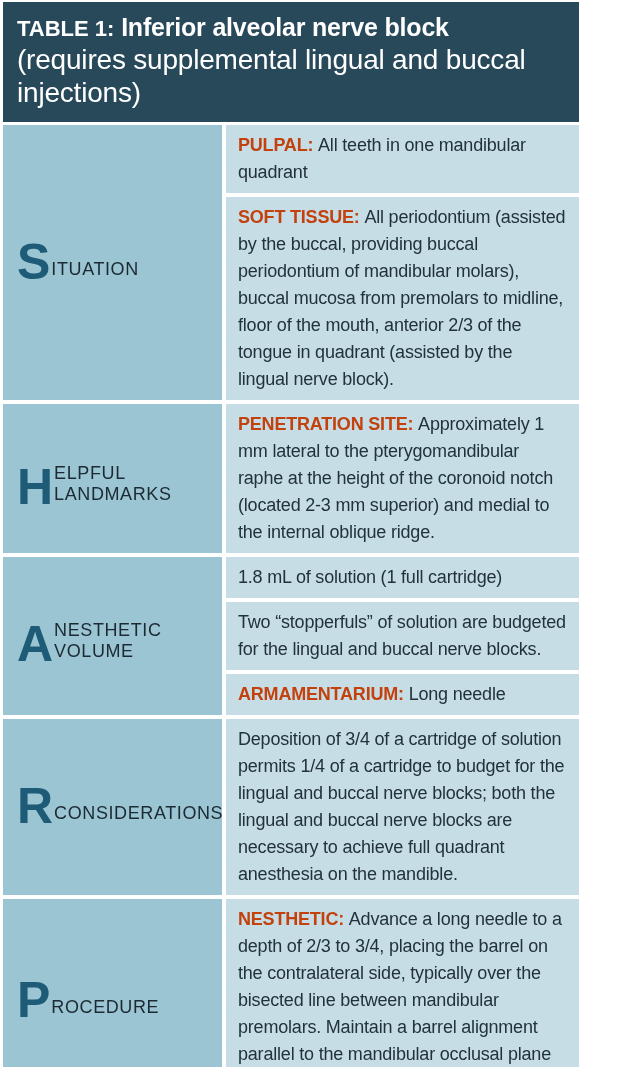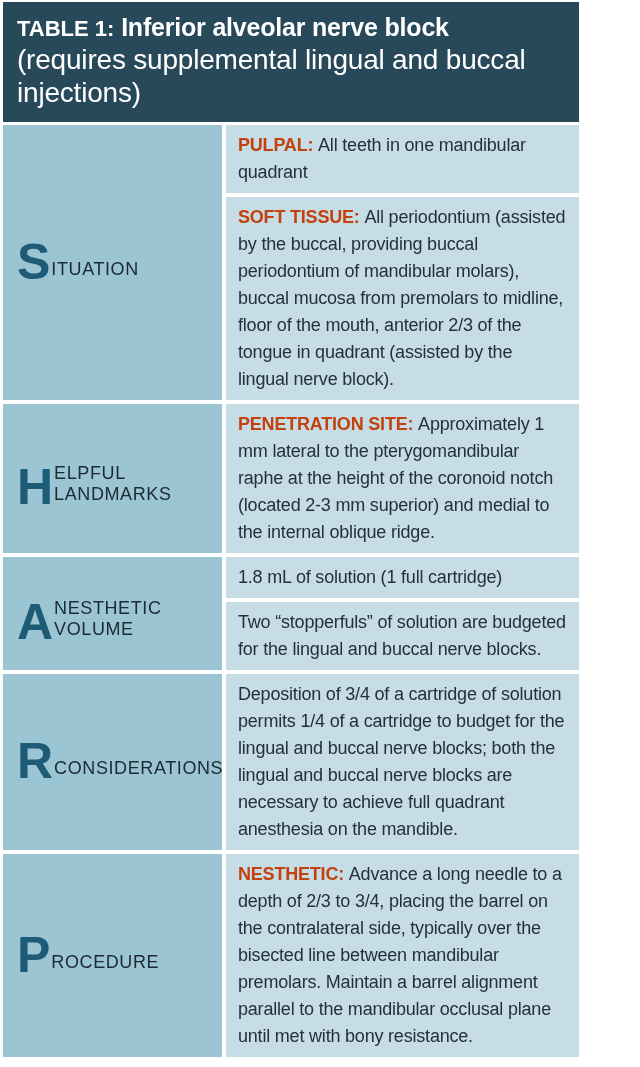--- a/index.html
+++ b/index.html
@@ -79,20 +79,21 @@
               <span>NESTHETIC</span>
               <span>VOLUME</span>
             </span>
       </div>
     </div>
     <div class="cells">
   <div class="cell"><span>1.8 mL of solution (1 full cartridge)</span></div>
 
   <div class="cell"><span>Two “stopperfuls” of solution are budgeted for the lingual and buccal nerve blocks.</span></div>
 
+  <div class="cell"><span class="tag">ARMAMENTARIUM: </span><span>Long needle</span></div>
 </div>
   </div>
 
   <div class="row">
     <div class="left-cell">
       <div class="label">
         <span class="dropcap">R</span>
         <span class="label-lines">
               <span>CONSIDERATIONS</span>
             </span>

